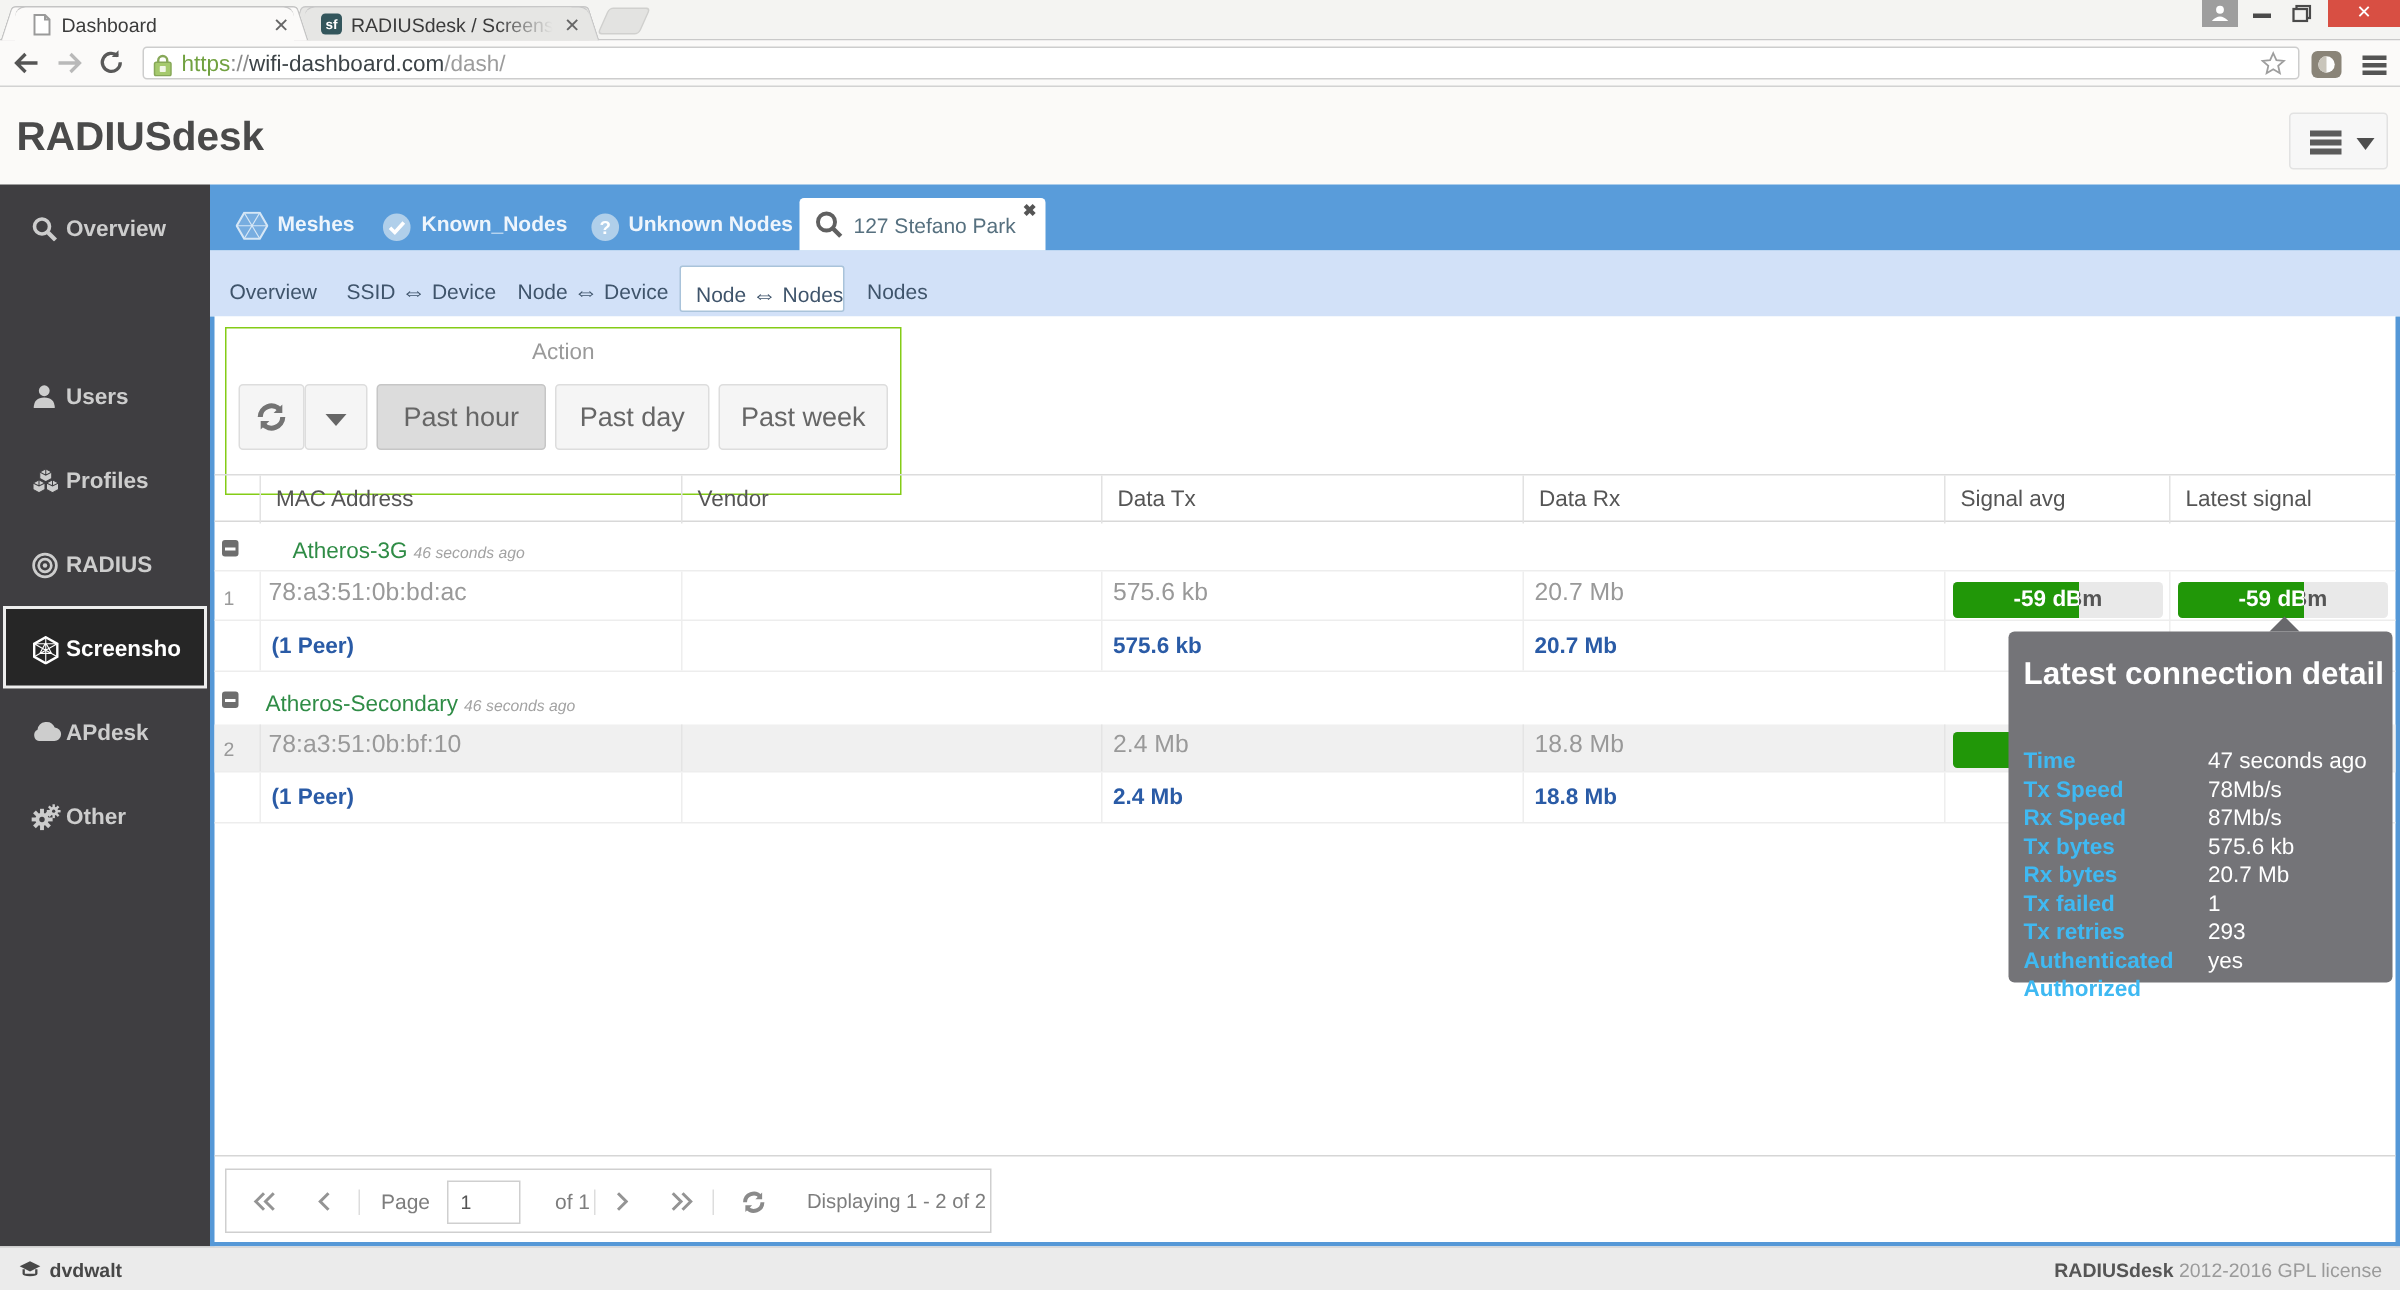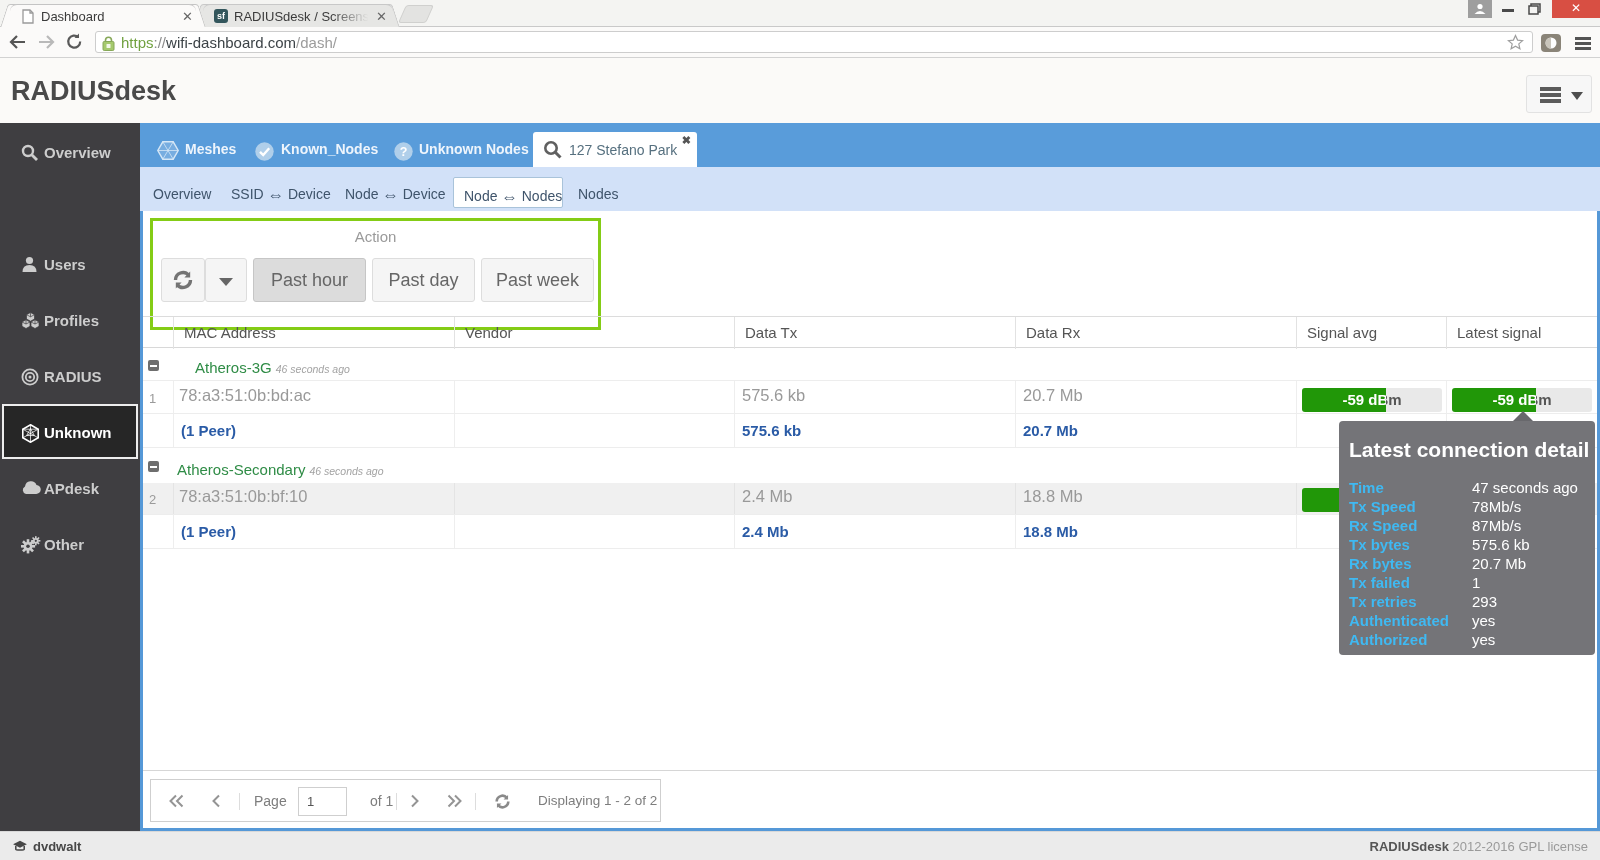--- a/index.html
+++ b/index.html
@@ -32,42 +32,42 @@
 #bluebar { left:140px; top:123px; width:1460px; height:44px; background:#599cda; }
 .ticon { position:absolute; }
 .ttab { position:absolute; top:0; height:39px; color:#eef5fc; font-size:14px; font-weight:bold; white-space:nowrap; }
 #activetab { position:absolute; left:393px; top:9px; width:164px; height:35px; background:#fff; border-radius:3px 3px 0 0; }
 #subbar { left:140px; top:167px; width:1460px; height:44px; background:#d2e1f8; }
 .stab { position:absolute; top:19px; font-size:14px; color:#3f546b; white-space:nowrap; }
 .dar { font-size:16.5px; line-height:14px; vertical-align:-1px; }
 #subactive { position:absolute; left:313px; top:10px; width:110px; height:31px; background:#fff; border:1px solid #a9c3da; border-radius:2px; }
 #panel { left:140px; top:211px; width:1460px; height:620px; background:#fff; border-left:3px solid #5598d7; border-right:3px solid #5598d7; border-bottom:3px solid #5598d7; }
 
-#fs { position:absolute; left:7px; top:7px; width:451px; height:112px; border:3px solid #84cc16; }
+#fs { position:absolute; left:7px; top:7px; width:451px; height:112px; border:1px solid #84cc16; }
 #fslegend { position:absolute; left:50%; transform:translateX(-50%); top:7px; font-size:15px; color:#9a9a9a; }
 .btn { position:absolute; top:37px; height:44px; background:#f5f5f5; border:1px solid #ddd; border-radius:3px; font-size:18px; color:#666; text-align:center; line-height:42px; }
 
 .hdrcell { position:absolute; top:0; height:32px; font-size:15px; color:#555; border-right:1px solid #e2e2e2; }
 .hdrcell span { position:absolute; left:10px; top:7px; }
 #grid { position:absolute; left:0px; top:105px; width:1454px; }
 .rowline { position:absolute; left:0; width:1454px; border-bottom:1px solid #ededed; }
 .gtext { font-size:15px; color:#2f8c46; }
 .ago { font-size:10.5px; font-style:italic; color:#a3a3a3; }
 .mac { font-size:16.5px; color:#999; }
 .peer { font-size:15px; font-weight:bold; color:#2a5ba6; }
 .badge { position:absolute; height:24px; background:#e9e9e9; border-radius:3px; overflow:hidden; }
 .badge .fill { position:absolute; left:0; top:0; height:24px; background:#219708; overflow:hidden; }
 .badge .t1, .badge .fill .t2 { position:absolute; left:0; top:0; width:140px; height:24px; text-align:center; line-height:24px; font-size:15px; font-weight:bold; }
 .badge .t1 { color:#555; }
 .badge .fill .t2 { color:#fff; }
 
 #tip { position:absolute; left:1339px; top:421px; width:256px; height:234px; background:#747478; border-radius:4px; z-index:50; }
 #tiparrow { position:absolute; left:1513px; top:411px; width:0; height:0; border-left:10px solid transparent; border-right:10px solid transparent; border-bottom:10px solid #68686c; z-index:51; }
 #tip h3 { position:absolute; left:10px; top:17px; font-size:21px; font-weight:bold; color:#fff; white-space:nowrap; }
-.tiprow { position:absolute; left:10px; font-size:15px; width:246px; white-space:nowrap; }
+.tiprow { position:absolute; left:10px; font-size:15px; width:246px; white-space:nowrap;margin-top:20px; }
 .tiprow b { color:#3fb9f2; font-weight:bold; }
 .tiprow span { position:absolute; left:123px; color:#fff; font-weight:normal; white-space:nowrap; }
 
 #pagerline { position:absolute; left:0; top:559px; width:1454px; border-top:1px solid #d6d6d6; }
 #pager { position:absolute; left:7px; top:568px; width:511px; height:43px; border:1px solid #cfcfcf; background:#fff; color:#8a8a8a; }
 #pager .pgt { position:absolute; top:13px; font-size:14px; color:#7d7d7d; white-space:nowrap; }
 #pginput { position:absolute; left:147px; top:7px; width:49px; height:29px; border:1px solid #cfcfcf; font-size:13px; color:#555; padding-left:8px; line-height:27px; }
 .psep { position:absolute; top:13px; width:1px; height:17px; background:#ddd; }
 
 #footer { left:0; top:831px; width:1600px; height:29px; background:#ebebeb; border-top:1px solid #d8d8d8; }
@@ -182,21 +182,21 @@
           <circle cx="9" cy="9" r="4.2" fill="none" stroke="#cdcdcd" stroke-width="1.8"></circle>
           <circle cx="9" cy="9" r="1.5" fill="#cdcdcd"></circle>
         </svg>
         <span class="lbl">RADIUS</span>
       </div>
     <div class="sbitem" style="top:281px;color:#fff;">
         <svg width="19" height="19" viewBox="0 0 19 19">
           <path d="M9.5 0.8 L17.2 5.2 V13.8 L9.5 18.2 L1.8 13.8 V5.2 Z" fill="none" stroke="#fff" stroke-width="1.6"></path>
           <path d="M9.5 0.8 V18.2 M1.8 5.2 L17.2 13.8 M17.2 5.2 L1.8 13.8 M1.8 5.2 H17.2 M5.65 11.55 L9.5 4.5 L13.35 11.55 Z" stroke="#fff" stroke-width="0.75" fill="none"></path>
         </svg>
-        <span class="lbl">Unknown</span>
+        <span class="lbl">Screensho</span>
       </div>
     <div class="sbitem" style="top:337px;">
         <svg width="20" height="15" viewBox="0 0 20 15">
           <path d="M5 14 h10 a4.5 4.5 0 0 0 0.5 -9 a6 6 0 0 0 -11.5 1.5 a4 4 0 0 0 1 7.5 z" fill="#cdcdcd"></path>
         </svg>
         <span class="lbl">APdesk</span>
       </div>
     <div class="sbitem" style="top:393px;">
         <svg width="20" height="18" viewBox="0 0 20 18">
           <g fill="#cdcdcd">

